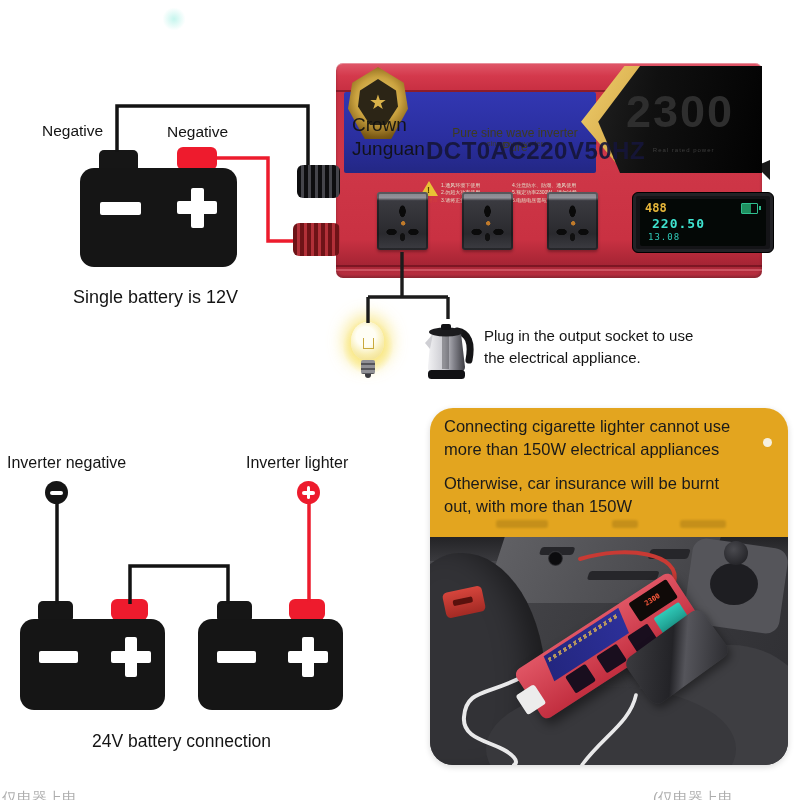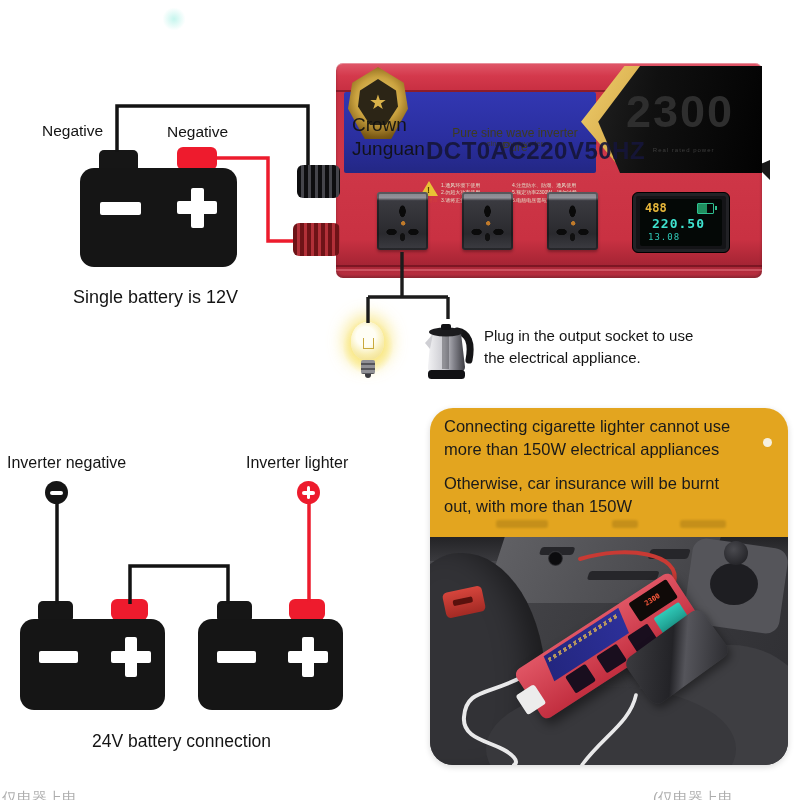--- a/index.html
+++ b/index.html
@@ -57,21 +57,21 @@
   .socket{position:absolute;top:129px;width:51px;height:58px;border-radius:3px;
     background:linear-gradient(180deg,#84848a 0%,#93939a 10%,#3a3a40 15%,#2a2a2e 72%,#3c3c42 100%);
     box-shadow:inset 0 0 0 2px rgba(0,0,0,.35),0 2px 3px rgba(0,0,0,.3);}
   .holes{position:absolute;left:6px;top:9px;right:6px;bottom:6px;background:
     radial-gradient(ellipse 5px 9px at 50% 24%, #0a0a0a 60%, transparent 70%),
     radial-gradient(ellipse 8px 5px at 22% 72%, #0b0b0b 60%, transparent 70%),
     radial-gradient(ellipse 8px 5px at 78% 72%, #0b0b0b 60%, transparent 70%),
     radial-gradient(circle 3px at 52% 52%, #c07a2a 65%, transparent 80%),
     radial-gradient(ellipse 4px 6px at 50% 84%, #101010 60%, transparent 75%);}
   .lcd{position:absolute;left:296px;top:129px;width:96px;height:59px;background:#141417;
-    border:1px solid #000;border-radius:6px;box-shadow:inset 0 0 0 3px #222226;z-index:3;}
+    border:1px solid #000;border-radius:6px;box-shadow:inset 0 0 0 3px #222226;z-index:3;padding-left:44px;}
   .lcd-screen{position:absolute;left:7px;top:6px;right:7px;bottom:6px;background:#040806;border-radius:2px;
     font-family:"DejaVu Sans Mono",monospace;}
   .lcd-top{position:absolute;left:5px;top:2px;color:#e7b73a;font-size:12px;font-weight:bold;}
   .lcd-batt{position:absolute;right:8px;top:4px;width:15px;height:9px;border:1.5px solid #2fbf8f;border-radius:1px;
     background:linear-gradient(90deg,#1f8f5f 60%,transparent 60%);}
   .lcd-batt:after{content:"";position:absolute;right:-4px;top:2px;width:2px;height:4px;background:#2fbf8f;}
   .lcd-main{position:absolute;left:12px;top:17px;color:#3fe3d0;font-size:13px;font-weight:bold;letter-spacing:1px;}
   .lcd-sub{position:absolute;left:8px;top:33px;color:#2fc9b8;font-size:9px;letter-spacing:1px;}
   .post{position:absolute;z-index:6;border-radius:6px;}
   .post-black{left:297px;top:165px;width:43px;height:33px;

